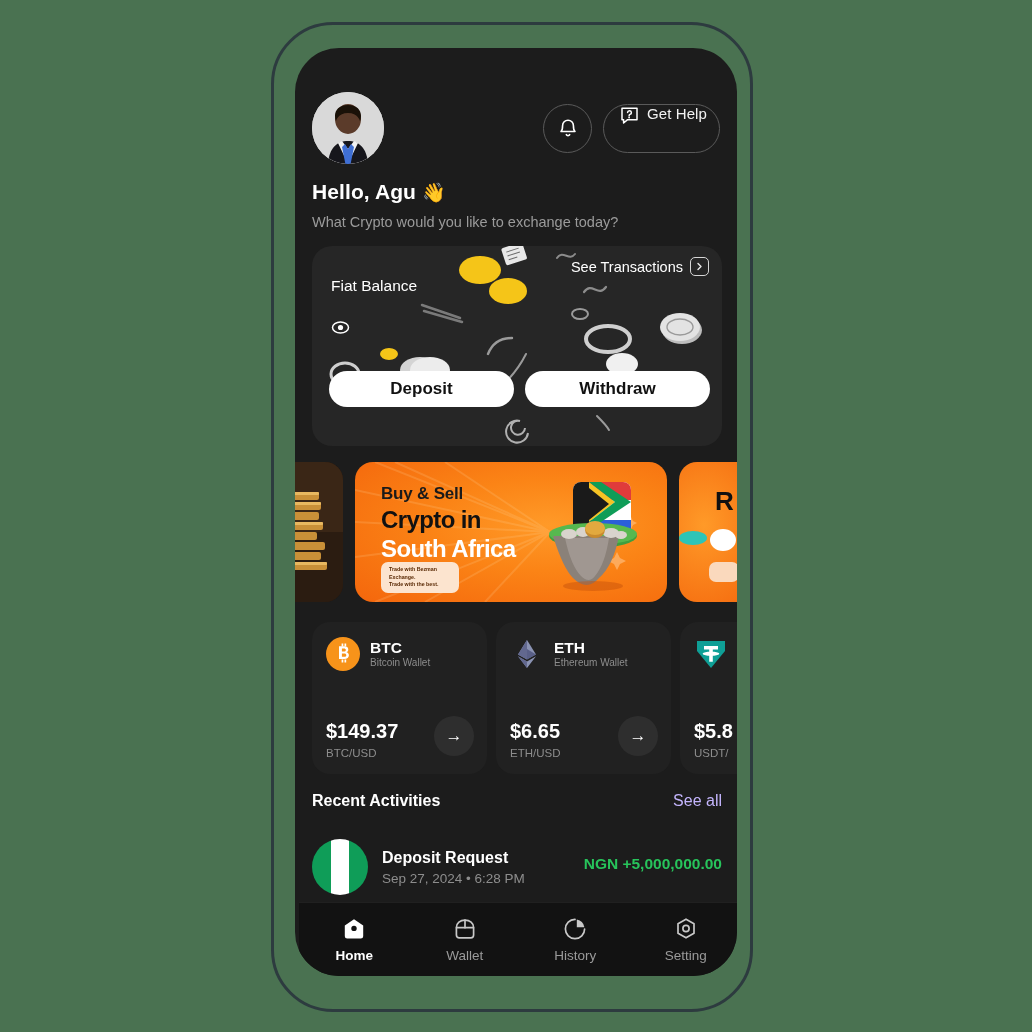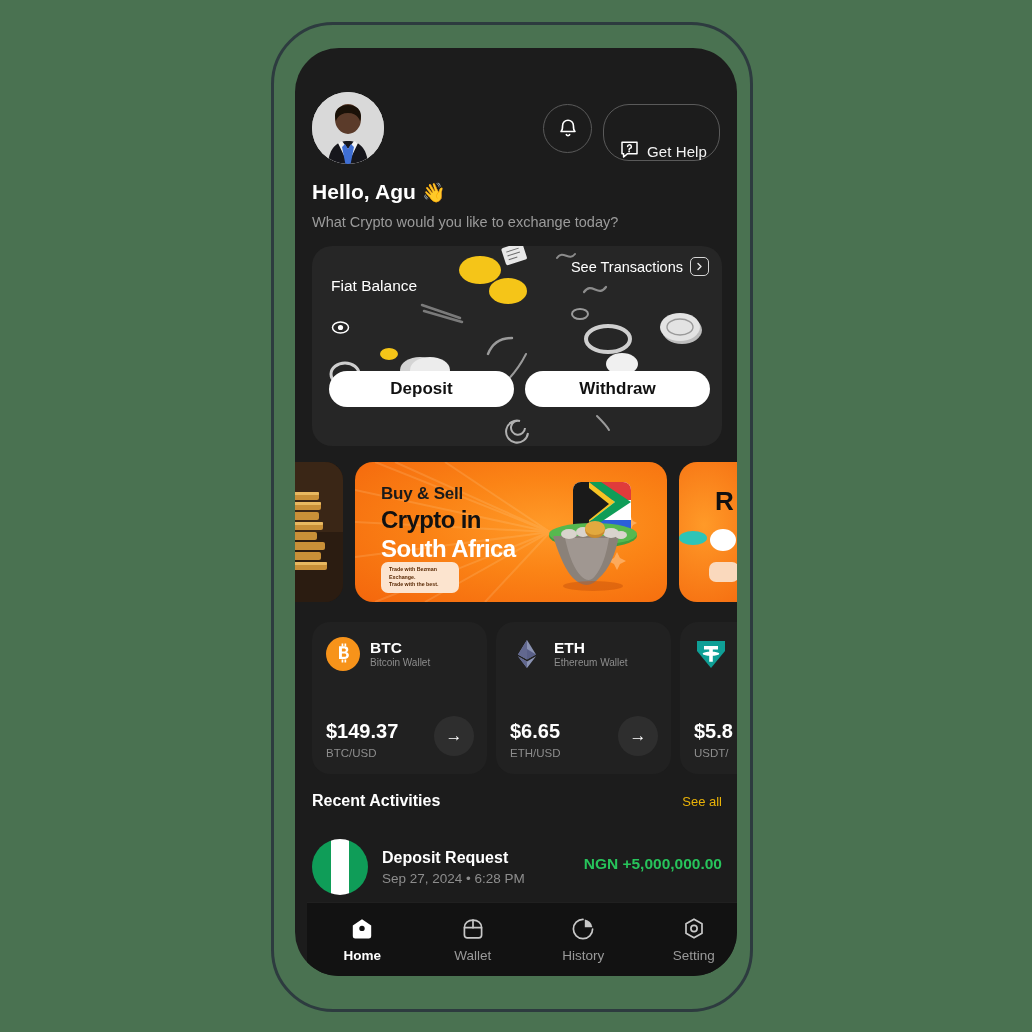--- a/index.html
+++ b/index.html
@@ -40,23 +40,23 @@
   }
   .avatar svg { display:block; width:72px; height:72px; }
   .bell-btn {
     position: absolute; left: 248px; top: 56px;
     width: 49px; height: 49px; border-radius: 50%;
     border: 1.6px solid #5a5a5a;
     display: flex; align-items: center; justify-content: center;
   }
   .help-btn {
     position: absolute; left: 308px; top: 56px;
-    width: 117px; height: 57px; border-radius: 26px;
+    width: 117px; height: 49px; border-radius: 26px;
     border: 1.6px solid #5a5a5a;
-    display: flex; align-items: flex-end; gap: 7px;
+    display: flex; align-items: flex-start; gap: 7px;
     padding-left: 15px;
   }
   .help-btn .lbl { color: #f2f2f2; font-size: 15px; letter-spacing: .1px; }
 
   .greet {
     position: absolute; left: 17px; top: 132px;
     color: #ffffff; font-size: 21px; font-weight: bold; letter-spacing: .1px;
   }
   .greet .wave { font-size: 19px; }
   .subgreet {
@@ -143,35 +143,35 @@
     position:absolute; right:13px; top:94px; width:40px; height:40px;
     border-radius:50%; background:#2e2e2e;
     display:flex; align-items:center; justify-content:center;
     color:#ffffff; font-size:17px;
   }
 
   
   .ra-head { position:absolute; left:17px; top:744px; width:410px;
     display:flex; align-items:center; justify-content:space-between; }
   .ra-title { color:#ffffff; font-size:16px; font-weight:bold; }
-  .ra-seeall { color:#eab308; font-size:13px; }
+  .ra-seeall { color:#c4b5fd; font-size:16px; }
   .ra-row { position:absolute; left:17px; top:788px; width:410px; height:62px;
     display:flex; align-items:center; }
   .ra-flag { width:56px; height:56px; border-radius:50%; overflow:hidden; flex:none; }
   .ra-flag .l { float:left; width:33.34%; height:100%; background:#0f9d58; }
   .ra-flag .m { float:left; width:33.33%; height:100%; background:#ffffff; }
   .ra-flag .r { float:left; width:33.33%; height:100%; background:#0f9d58; }
   .ra-txt { margin-left:14px; }
   .ra-name { color:#ffffff; font-size:16px; font-weight:bold; }
   .ra-date { color:#8d8d8d; font-size:13.5px; margin-top:4px; }
   .ra-amt { position:absolute; right:0; top:19px; color:#27c45b; font-size:15.5px; font-weight:bold; }
 
   
   .nav {
-    position:absolute; left:12px; bottom:0; width:442px; height:74px;
+    position:absolute; left:4px; bottom:0; width:442px; height:74px;
     background:#121212; display:flex; align-items:center;
     border-top:1px solid #202020;
   }
   .nav-item { flex:1; display:flex; flex-direction:column; align-items:center; gap:6px; }
   .nav-lbl { font-size:13.5px; }
   .nav-item.active .nav-lbl { color:#ffffff; font-weight:bold; }
   .nav-item:not(.active) .nav-lbl { color:#9a9a9a; }
 </style>
 </head>
 <body>

